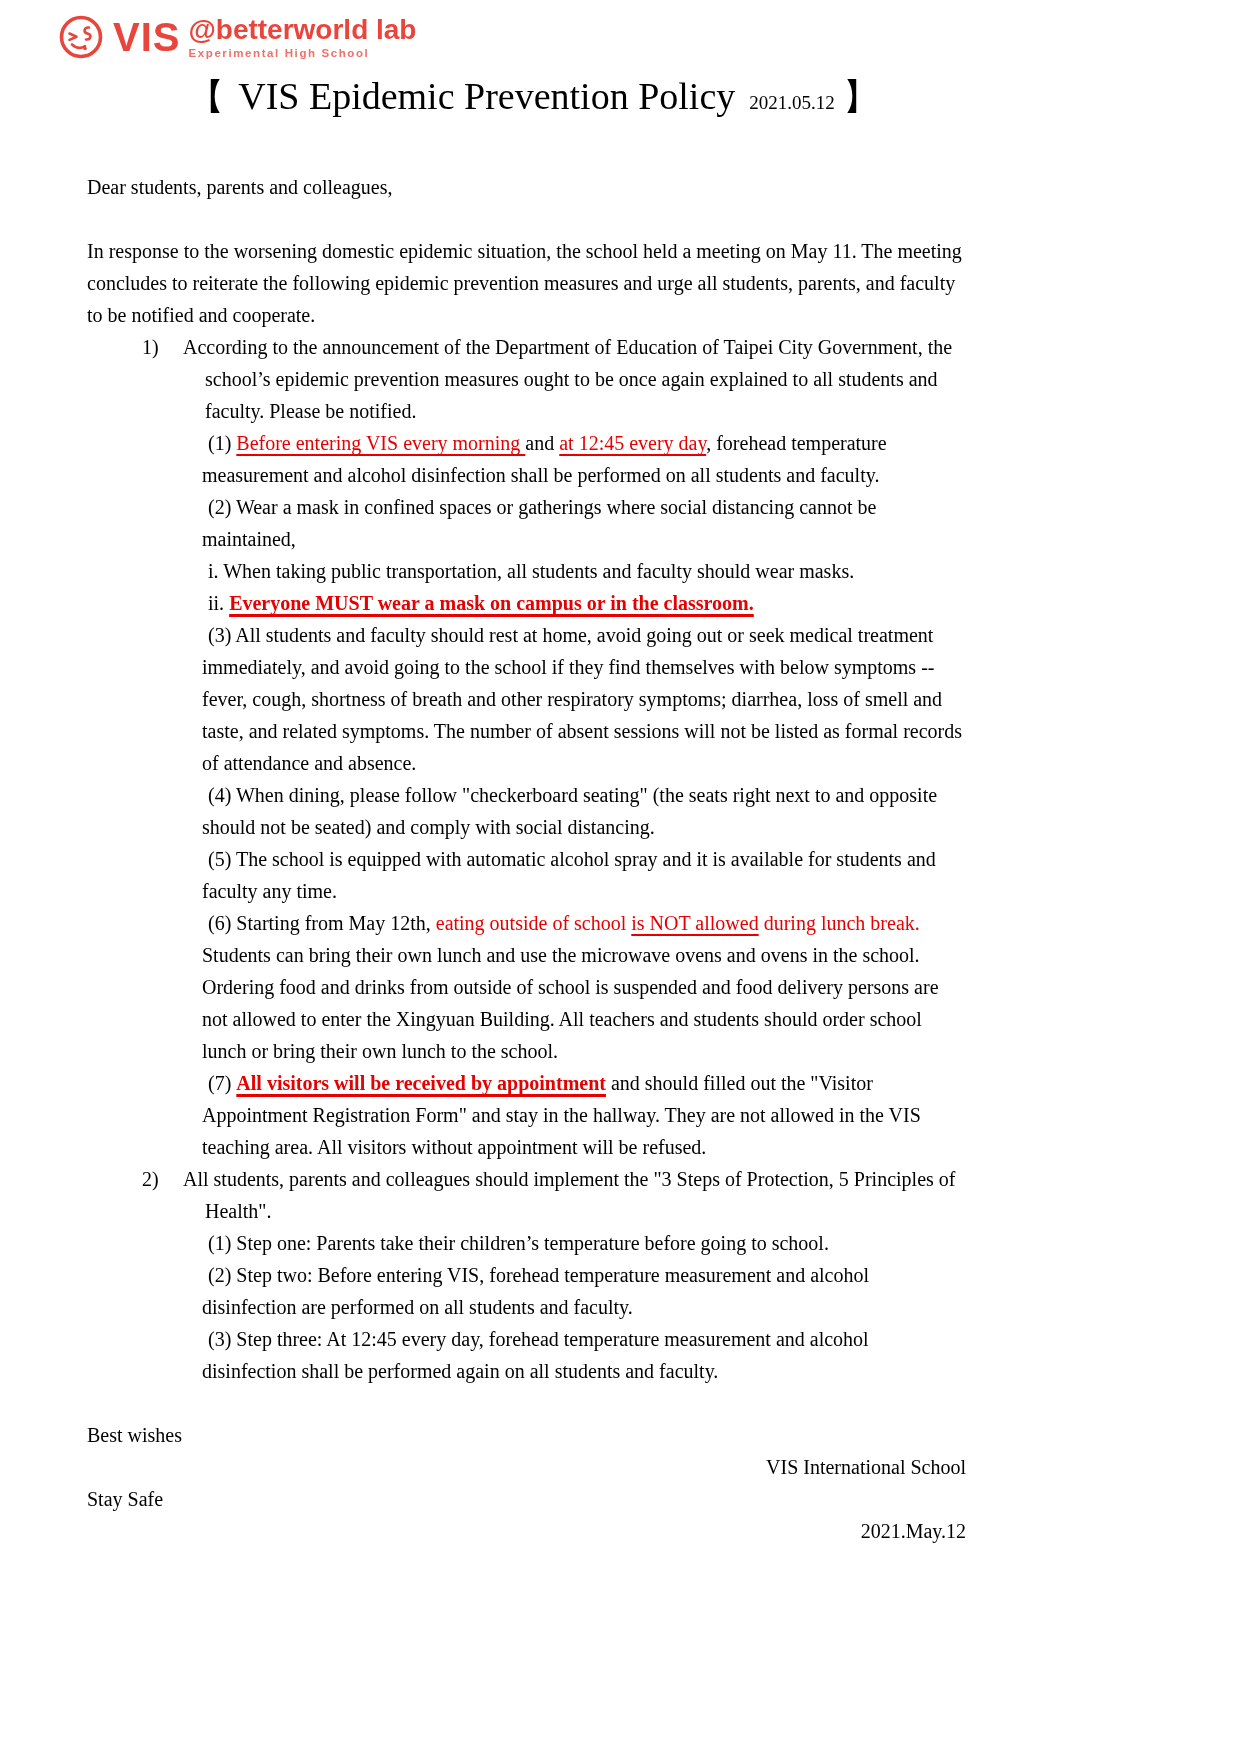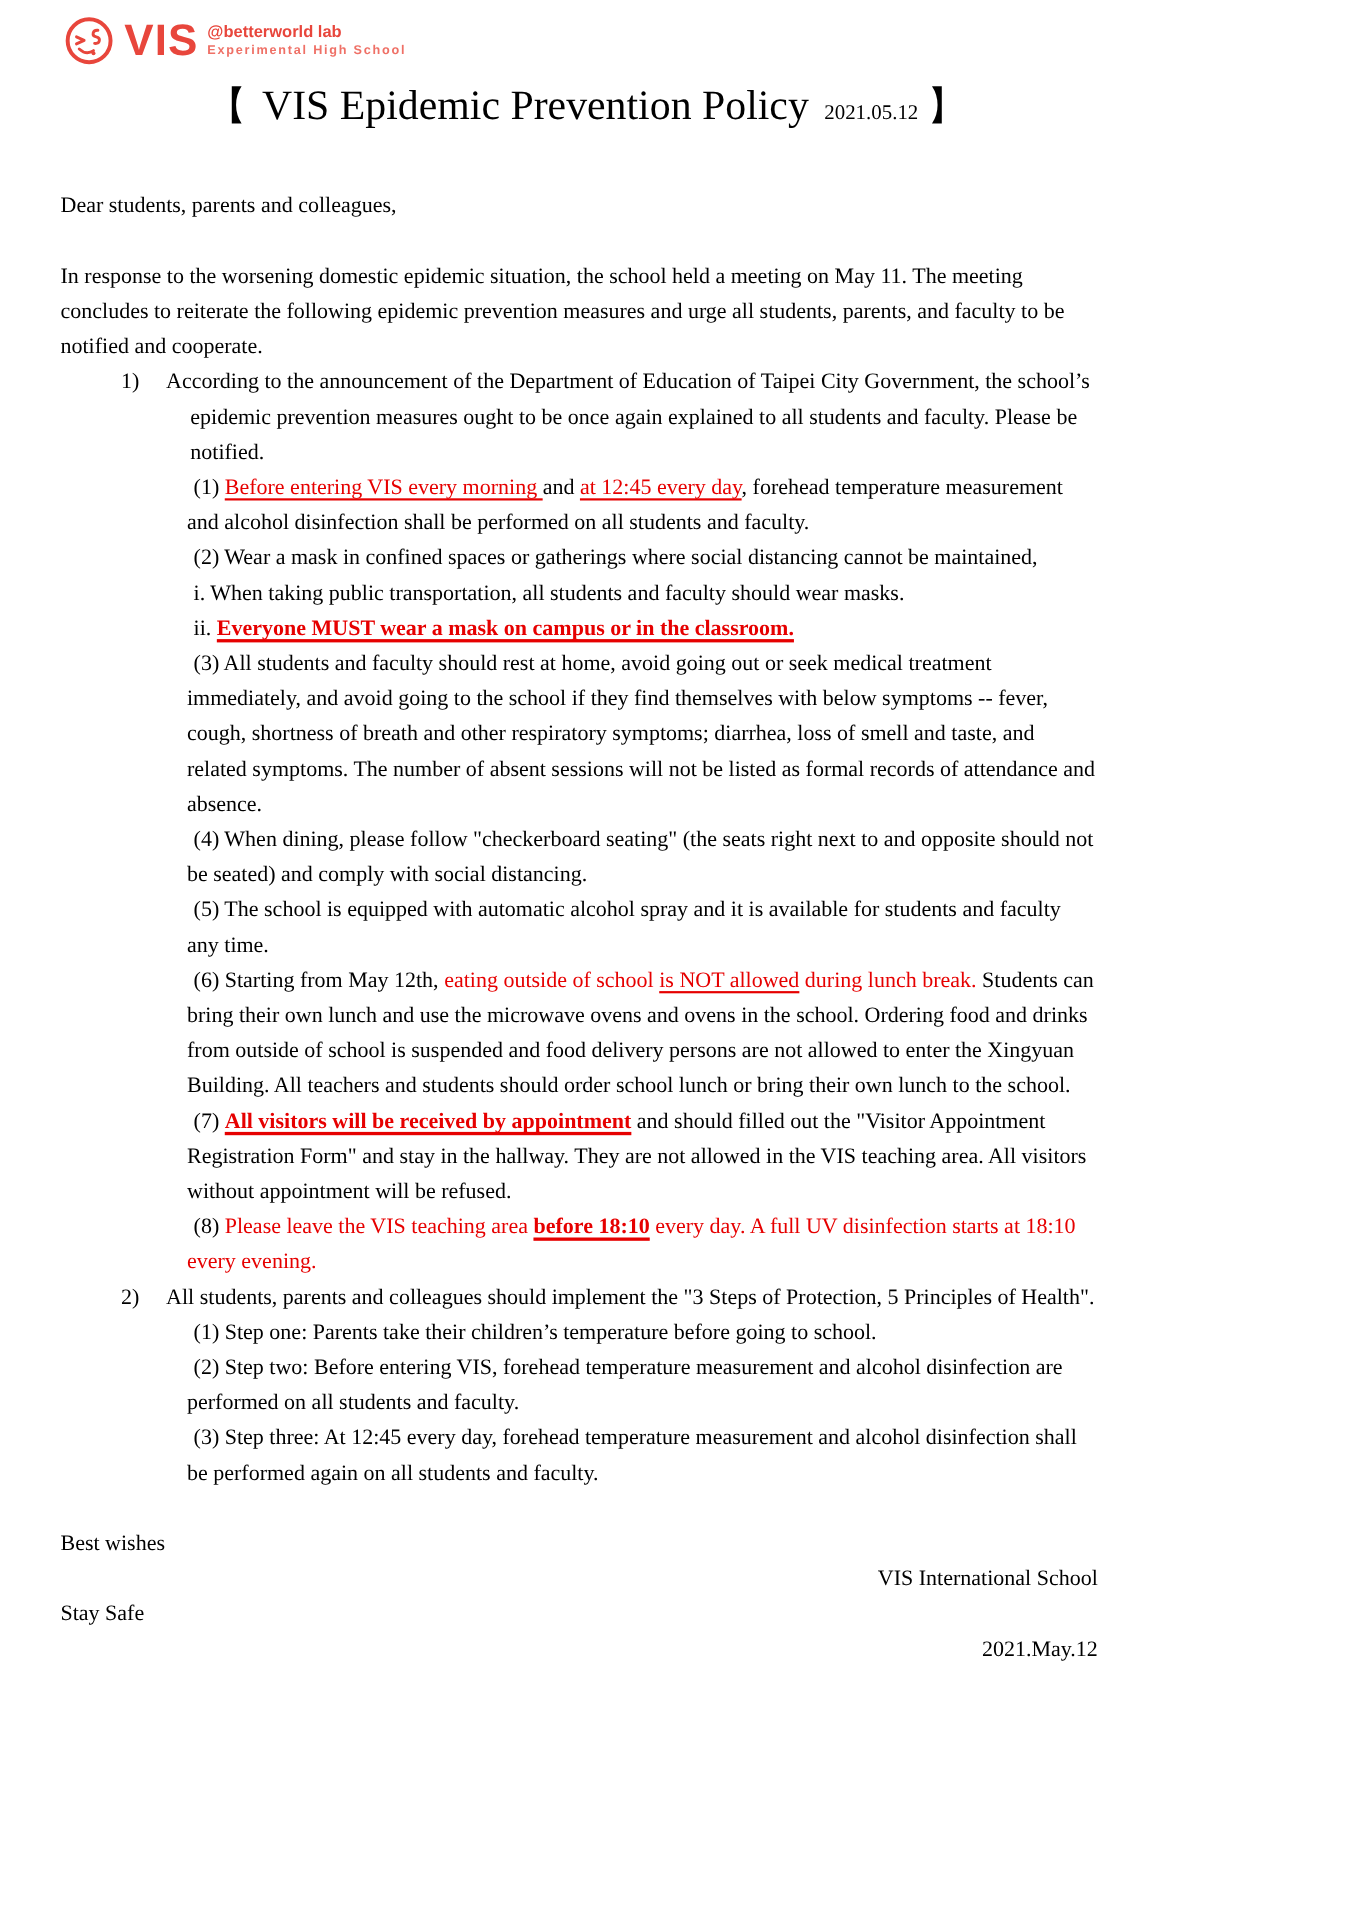--- a/index.html
+++ b/index.html
@@ -31,21 +31,21 @@
   .logo-text { display: flex; align-items: center; gap: 8px; }
   .logo-brand {
     font-size: 40px;
     font-weight: bold;
     color: var(--brand, #e8463c);
     letter-spacing: 1px;
     line-height: 1;
   }
   .logo-sub { display: flex; flex-direction: column; line-height: 1.05; }
   .logo-sub-brand {
-    font-size: 15px;
+    font-size: 28px;
     font-weight: bold;
     color: var(--brand, #e8463c);
   }
   .logo-sub-line {
     font-size: 11.5px;
     font-weight: bold;
     letter-spacing: 1.6px;
     color: var(--brand-light, #ef7066);
     margin-top: 2px;
   }
@@ -61,21 +61,21 @@
     white-space: nowrap;
     margin-left: 14px;
   }
   .title .bracket { font-family: "DejaVu Sans", sans-serif; font-size: 36px; }
   .title .title-text { margin: 0 4px 0 14px; }
   .title .title-date { font-size: 19px; margin: 0 8px 0 10px; }
 
   
   .doc {
     margin-top: 44px;
-    padding: 0 55px;
+    padding: 0 87px;
     font-size: 20px;
     line-height: 32px;
     color: var(--black, #000);
   }
   .block { margin: 0; }
   .block.spacer { height: 32px; }
   .block.li1 { padding-left: 118px; text-indent: -63px; }
   .block.li1 .marker { display: inline-block; width: 41px; text-indent: 0; }
   .block.li2 { padding-left: 115px; text-indent: 6px; }
   .block.right { text-align: right; }
@@ -126,21 +126,20 @@
       <p class="block li1"><span class="marker">1)</span><span class="run">According to the announcement of the Department of Education of Taipei City Government, the school’s epidemic prevention measures ought to be once again explained to all students and faculty. Please be notified.</span></p>
       <p class="block li2"><span class="run">(1) </span><span class="run red u">Before entering VIS every morning </span><span class="run">and </span><span class="run red u">at 12:45 every day</span><span class="run">, forehead temperature measurement and alcohol disinfection shall be performed on all students and faculty.</span></p>
       <p class="block li2"><span class="run">(2) Wear a mask in confined spaces or gatherings where social distancing cannot be maintained,</span></p>
       <p class="block li2"><span class="run">i. When taking public transportation, all students and faculty should wear masks.</span></p>
       <p class="block li2"><span class="run">ii. </span><span class="run red b u">Everyone MUST wear a mask on campus or in the classroom.</span></p>
       <p class="block li2"><span class="run">(3) All students and faculty should rest at home, avoid going out or seek medical treatment immediately, and avoid going to the school if they find themselves with below symptoms -- fever, cough, shortness of breath and other respiratory symptoms; diarrhea, loss of smell and taste, and related symptoms. The number of absent sessions will not be listed as formal records of attendance and absence.</span></p>
       <p class="block li2"><span class="run">(4) When dining, please follow "checkerboard seating" (the seats right next to and opposite should not be seated) and comply with social distancing.</span></p>
       <p class="block li2"><span class="run">(5) The school is equipped with automatic alcohol spray and it is available for students and faculty any time.</span></p>
       <p class="block li2"><span class="run">(6) Starting from May 12th, </span><span class="run red">eating outside of school </span><span class="run red u">is NOT allowed</span><span class="run red"> during lunch break.</span><span class="run"> Students can bring their own lunch and use the microwave ovens and ovens in the school. Ordering food and drinks from outside of school is suspended and food delivery persons are not allowed to enter the Xingyuan Building. All teachers and students should order school lunch or bring their own lunch to the school.</span></p>
       <p class="block li2"><span class="run">(7) </span><span class="run red b u">All visitors will be received by appointment</span><span class="run"> and should filled out the "Visitor Appointment Registration Form" and stay in the hallway. They are not allowed in the VIS teaching area. All visitors without appointment will be refused.</span></p>
-      <p class="block li2"><span class="run">(8) </span><span class="run red">Please leave the VIS teaching area </span><span class="run red b u">before 18:10</span><span class="run red"> every day. A full UV disinfection starts at 18:10 every evening.</span></p>
       <p class="block li1"><span class="marker">2)</span><span class="run">All students, parents and colleagues should implement the "3 Steps of Protection, 5 Principles of Health".</span></p>
       <p class="block li2"><span class="run">(1) Step one: Parents take their children’s temperature before going to school.</span></p>
       <p class="block li2"><span class="run">(2) Step two: Before entering VIS, forehead temperature measurement and alcohol disinfection are performed on all students and faculty.</span></p>
       <p class="block li2"><span class="run">(3) Step three: At 12:45 every day, forehead temperature measurement and alcohol disinfection shall be performed again on all students and faculty.</span></p>
       <p class="block spacer"></p>
       <p class="block p"><span class="run">Best wishes</span></p>
       <p class="block right"><span class="run">VIS International School</span></p>
       <p class="block p"><span class="run">Stay Safe</span></p>
       <p class="block right"><span class="run">2021.May.12</span></p>
     </div>

